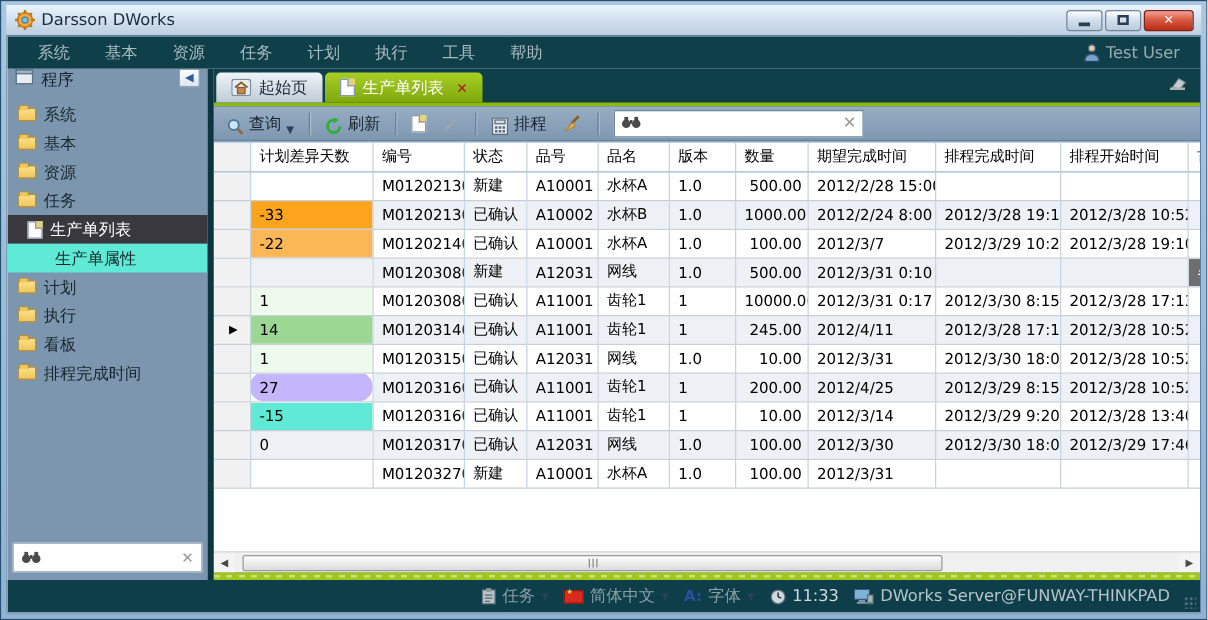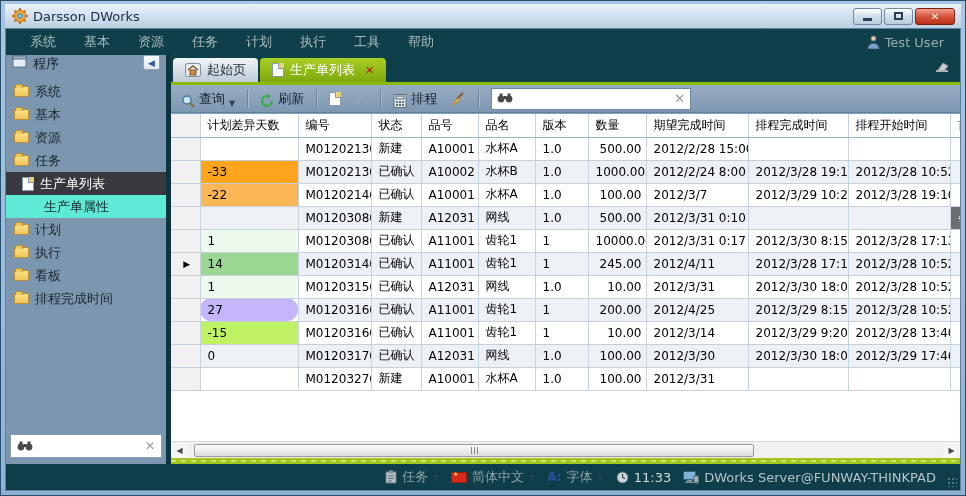--- a/index.html
+++ b/index.html
@@ -453,21 +453,21 @@
                     <td>齿轮1</td>
                     <td>1</td>
                     <td class="qty">200.00</td>
                     <td>2012/4/25</td>
                     <td>2012/3/29 8:15</td>
                     <td>2012/3/28 10:52</td>
                     <td class="extra"></td>
                   </tr>
                   <tr class="odd">
                     <td class="ind"></td>
-                    <td class="diff" style="background: #bef264;">-15</td>
+                    <td class="diff" style="background: #5eead4;">-15</td>
                     <td>M012031602</td>
                     <td>已确认</td>
                     <td>A11001</td>
                     <td>齿轮1</td>
                     <td>1</td>
                     <td class="qty">10.00</td>
                     <td>2012/3/14</td>
                     <td>2012/3/29 9:20</td>
                     <td>2012/3/28 13:40</td>
                     <td class="extra"></td>

